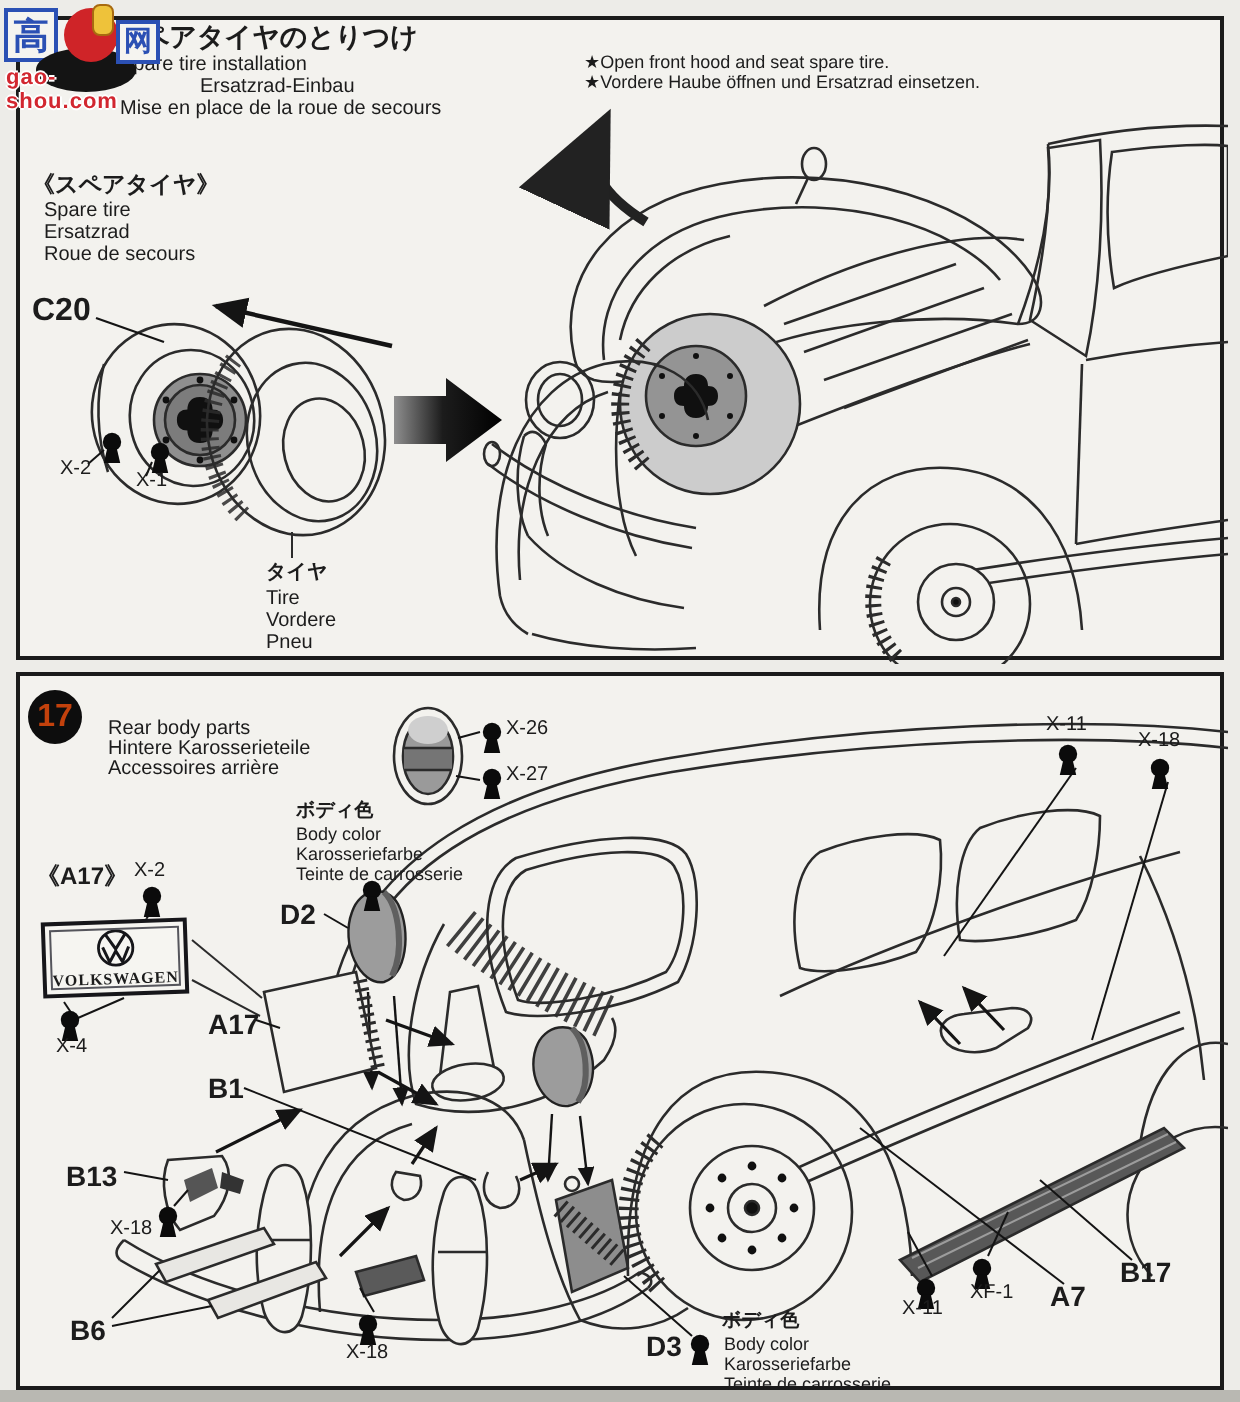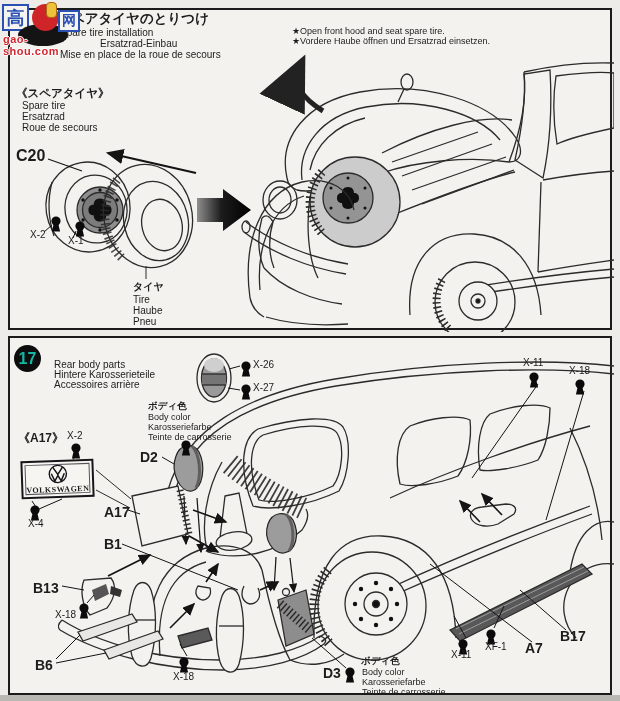--- a/index.html
+++ b/index.html
@@ -8,21 +8,21 @@
   .panel{position:absolute;background:#f3f2ee;border:2px solid #1b1b1b;box-sizing:border-box;}
   .panel-top{left:8px;top:8px;width:604px;height:322px;}
   .panel-bottom{left:8px;top:336px;width:604px;height:359px;}
   .art{position:absolute;left:0;top:0;}
   .lbl{position:absolute;white-space:nowrap;line-height:1.05;}
   .b{font-weight:bold;}
   .f13{font-size:13.5px;} .f12{font-size:12px;} .f11{font-size:11.5px;}
   .f10{font-size:10px;} .f9{font-size:9.5px;} .f8{font-size:9px;}
   .f14{font-size:14px;} .f15{font-size:14px;}
   .step-circle{position:absolute;left:4px;top:7px;width:27px;height:27px;border-radius:50%;
-       background:#0d0d0d;color:#14b8a6;font-weight:bold;font-size:16px;
+       background:#0d0d0d;color:#c2410c;font-weight:bold;font-size:16px;
        display:flex;align-items:center;justify-content:center;}
   .plate{position:absolute;left:11px;top:122px;width:73px;height:38px;background:#f6f5f1;
        border:2px solid #16161a;transform:rotate(-2deg);box-sizing:border-box;
        display:flex;flex-direction:column;align-items:center;justify-content:center;}
   .plate-inner{position:absolute;inset:2px;border:1px solid #55555c;}
   .plate-brand{font-size:8px;font-weight:bold;letter-spacing:0.5px;margin-top:1px;
        font-family:"Liberation Serif","DejaVu Serif",serif;}
   
   .wm{position:absolute;left:2px;top:2px;width:80px;height:48px;z-index:5;}
   .wm-sq{position:absolute;box-sizing:border-box;background:#f5f4f0;border:2px solid #2b50b4;
@@ -179,21 +179,21 @@
     <div class="lbl f10" style="left:12px;top:91px;">Spare tire</div>
     <div class="lbl f10" style="left:12px;top:102px;">Ersatzrad</div>
     <div class="lbl f10" style="left:12px;top:113px;">Roue de secours</div>
 
     <div class="lbl b" style="left:6px;top:138px;font-size:16px;">C20</div>
     <div class="lbl f10" style="left:20px;top:220px;">X-2</div>
     <div class="lbl f10" style="left:58px;top:226px;">X-1</div>
 
     <div class="lbl b f10" style="left:123px;top:272px;">タイヤ</div>
     <div class="lbl f10" style="left:123px;top:285px;">Tire</div>
-    <div class="lbl f10" style="left:123px;top:296px;">Haube</div>
+    <div class="lbl f10" style="left:123px;top:296px;">Vordere</div>
     <div class="lbl f10" style="left:123px;top:307px;">Pneu</div>
   </div>
 
   <div class="panel panel-bottom">
 
     <svg class="art" width="604" height="359" viewBox="0 0 604 359">
 
       <g stroke="#2b2b2b" stroke-width="1.3">
         <ellipse cx="204" cy="40" rx="17" ry="24" fill="#f3f2ee"></ellipse>
         <ellipse cx="204" cy="40" rx="12.5" ry="19" fill="#9a9a9a"></ellipse>

